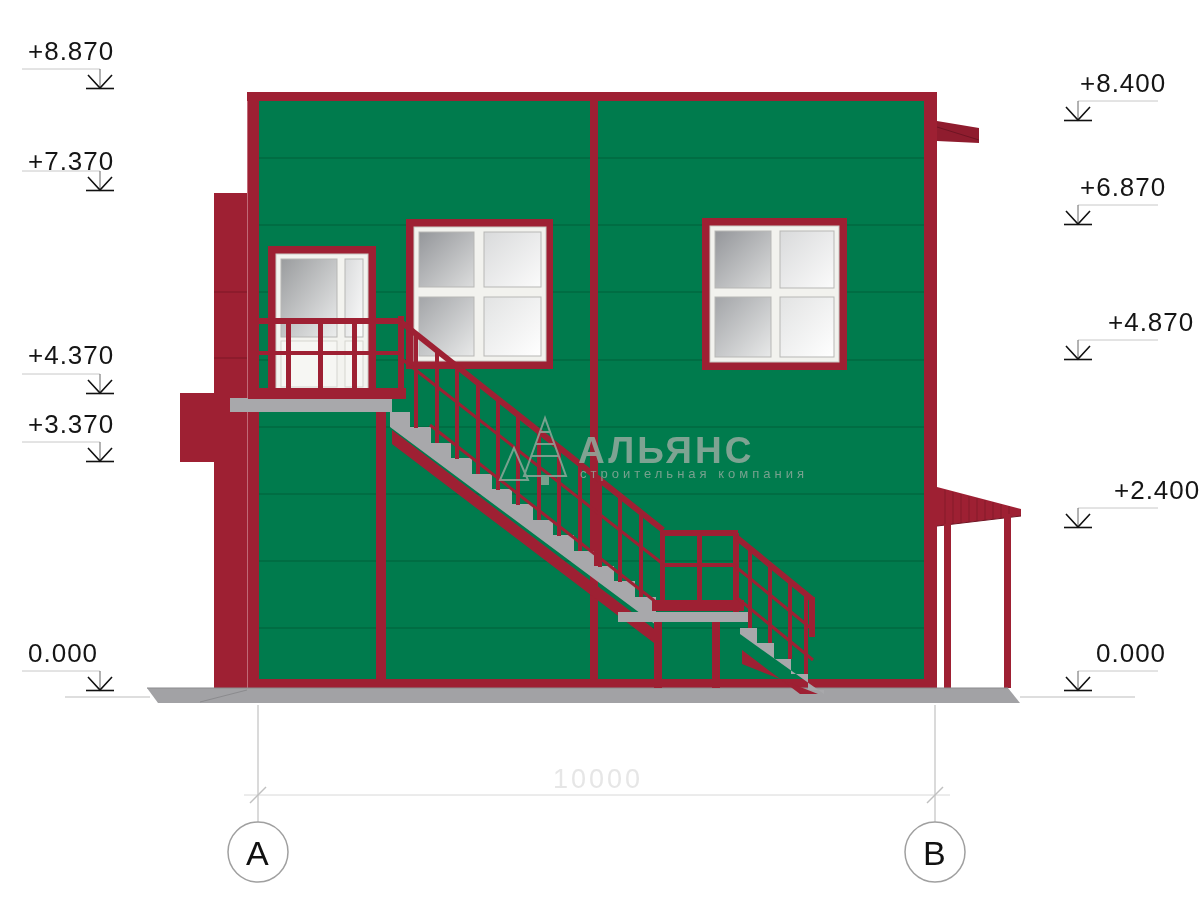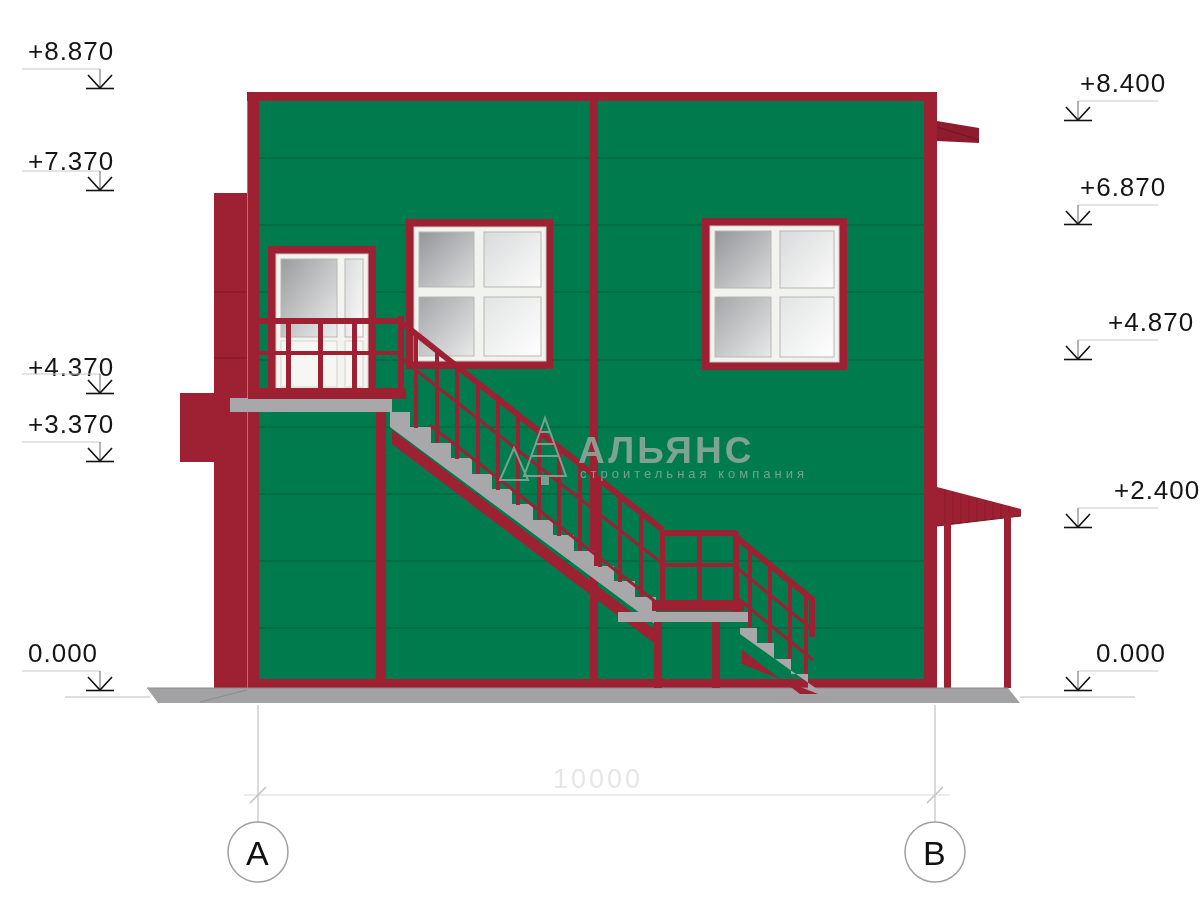--- a/index.html
+++ b/index.html
@@ -17,21 +17,21 @@
   .wmtag{font-size:13px;fill:#95ab9f;opacity:.8;letter-spacing:4px;}
 </style>
 </head>
 <body>
 
 <div id="stage">
 
 
   <div class="mlabel" style="left:28px;top:36px;">+8.870</div>
   <div class="mlabel" style="left:28px;top:146px;">+7.370</div>
-  <div class="mlabel" style="left:28px;top:352px;">+4.370</div>
+  <div class="mlabel" style="left:28px;top:340px;">+4.370</div>
   <div class="mlabel" style="left:28px;top:409px;text-align:center;">+3.370</div>
   <div class="mlabel" style="left:28px;top:638px;">0.000</div>
 
   <svg class="msym" style="left:22px;top:68px;" width="120" height="24">
       <line x1="0" y1="1" x2="78" y2="1" stroke="#c8c8c8"></line>
       <line x1="78" y1="1" x2="78" y2="19" stroke="#666" stroke-width="1"></line>
       <path d="M66,7 L78,20 L90,7" fill="none" stroke="#111" stroke-width="1.6"></path>
       <line x1="64" y1="20.5" x2="92" y2="20.5" stroke="#111" stroke-width="1.6"></line>
     </svg>
   <svg class="msym" style="left:22px;top:170px;" width="120" height="24">

